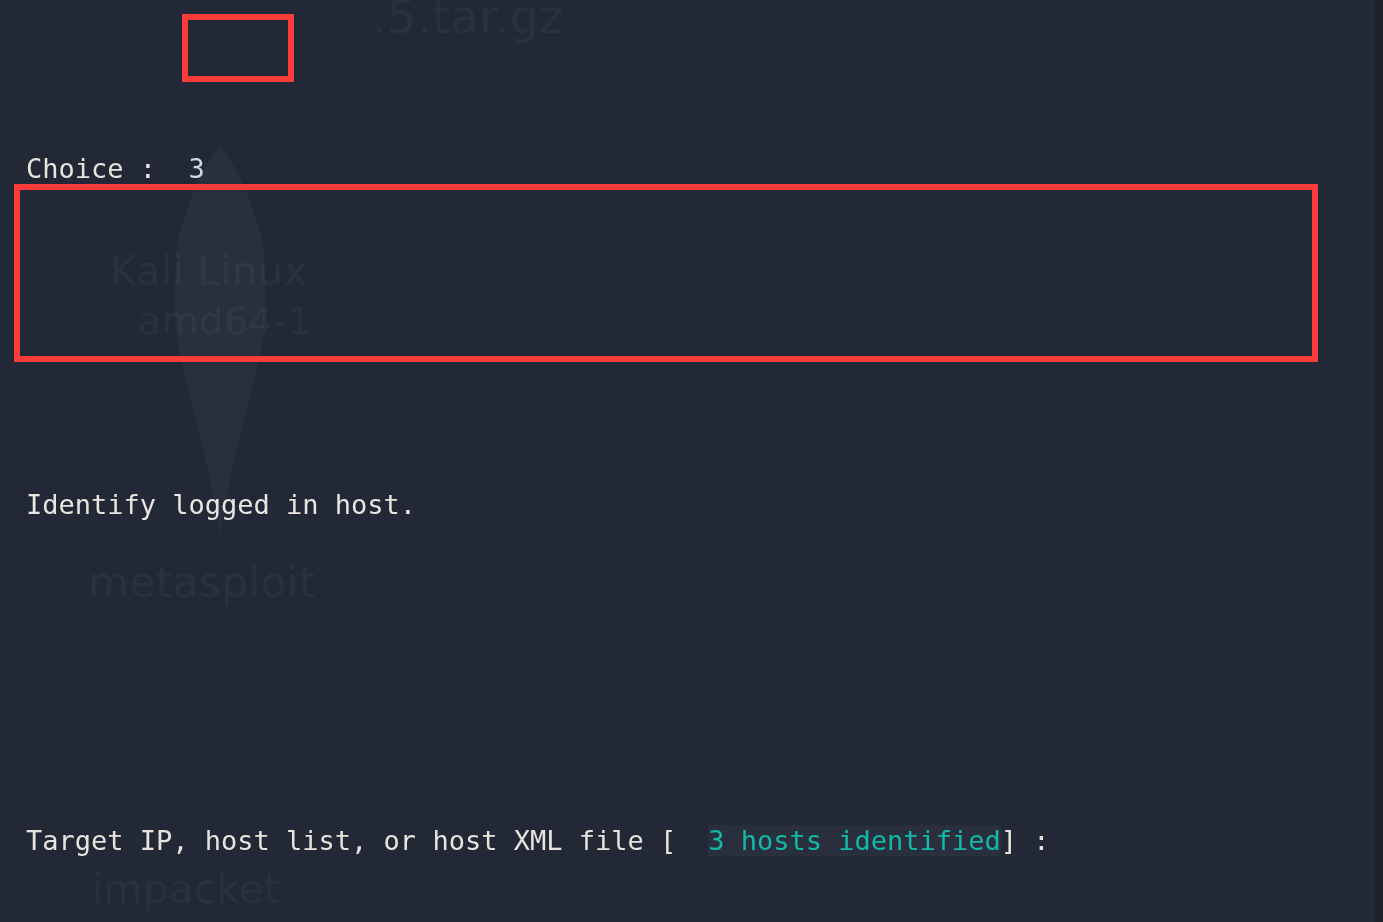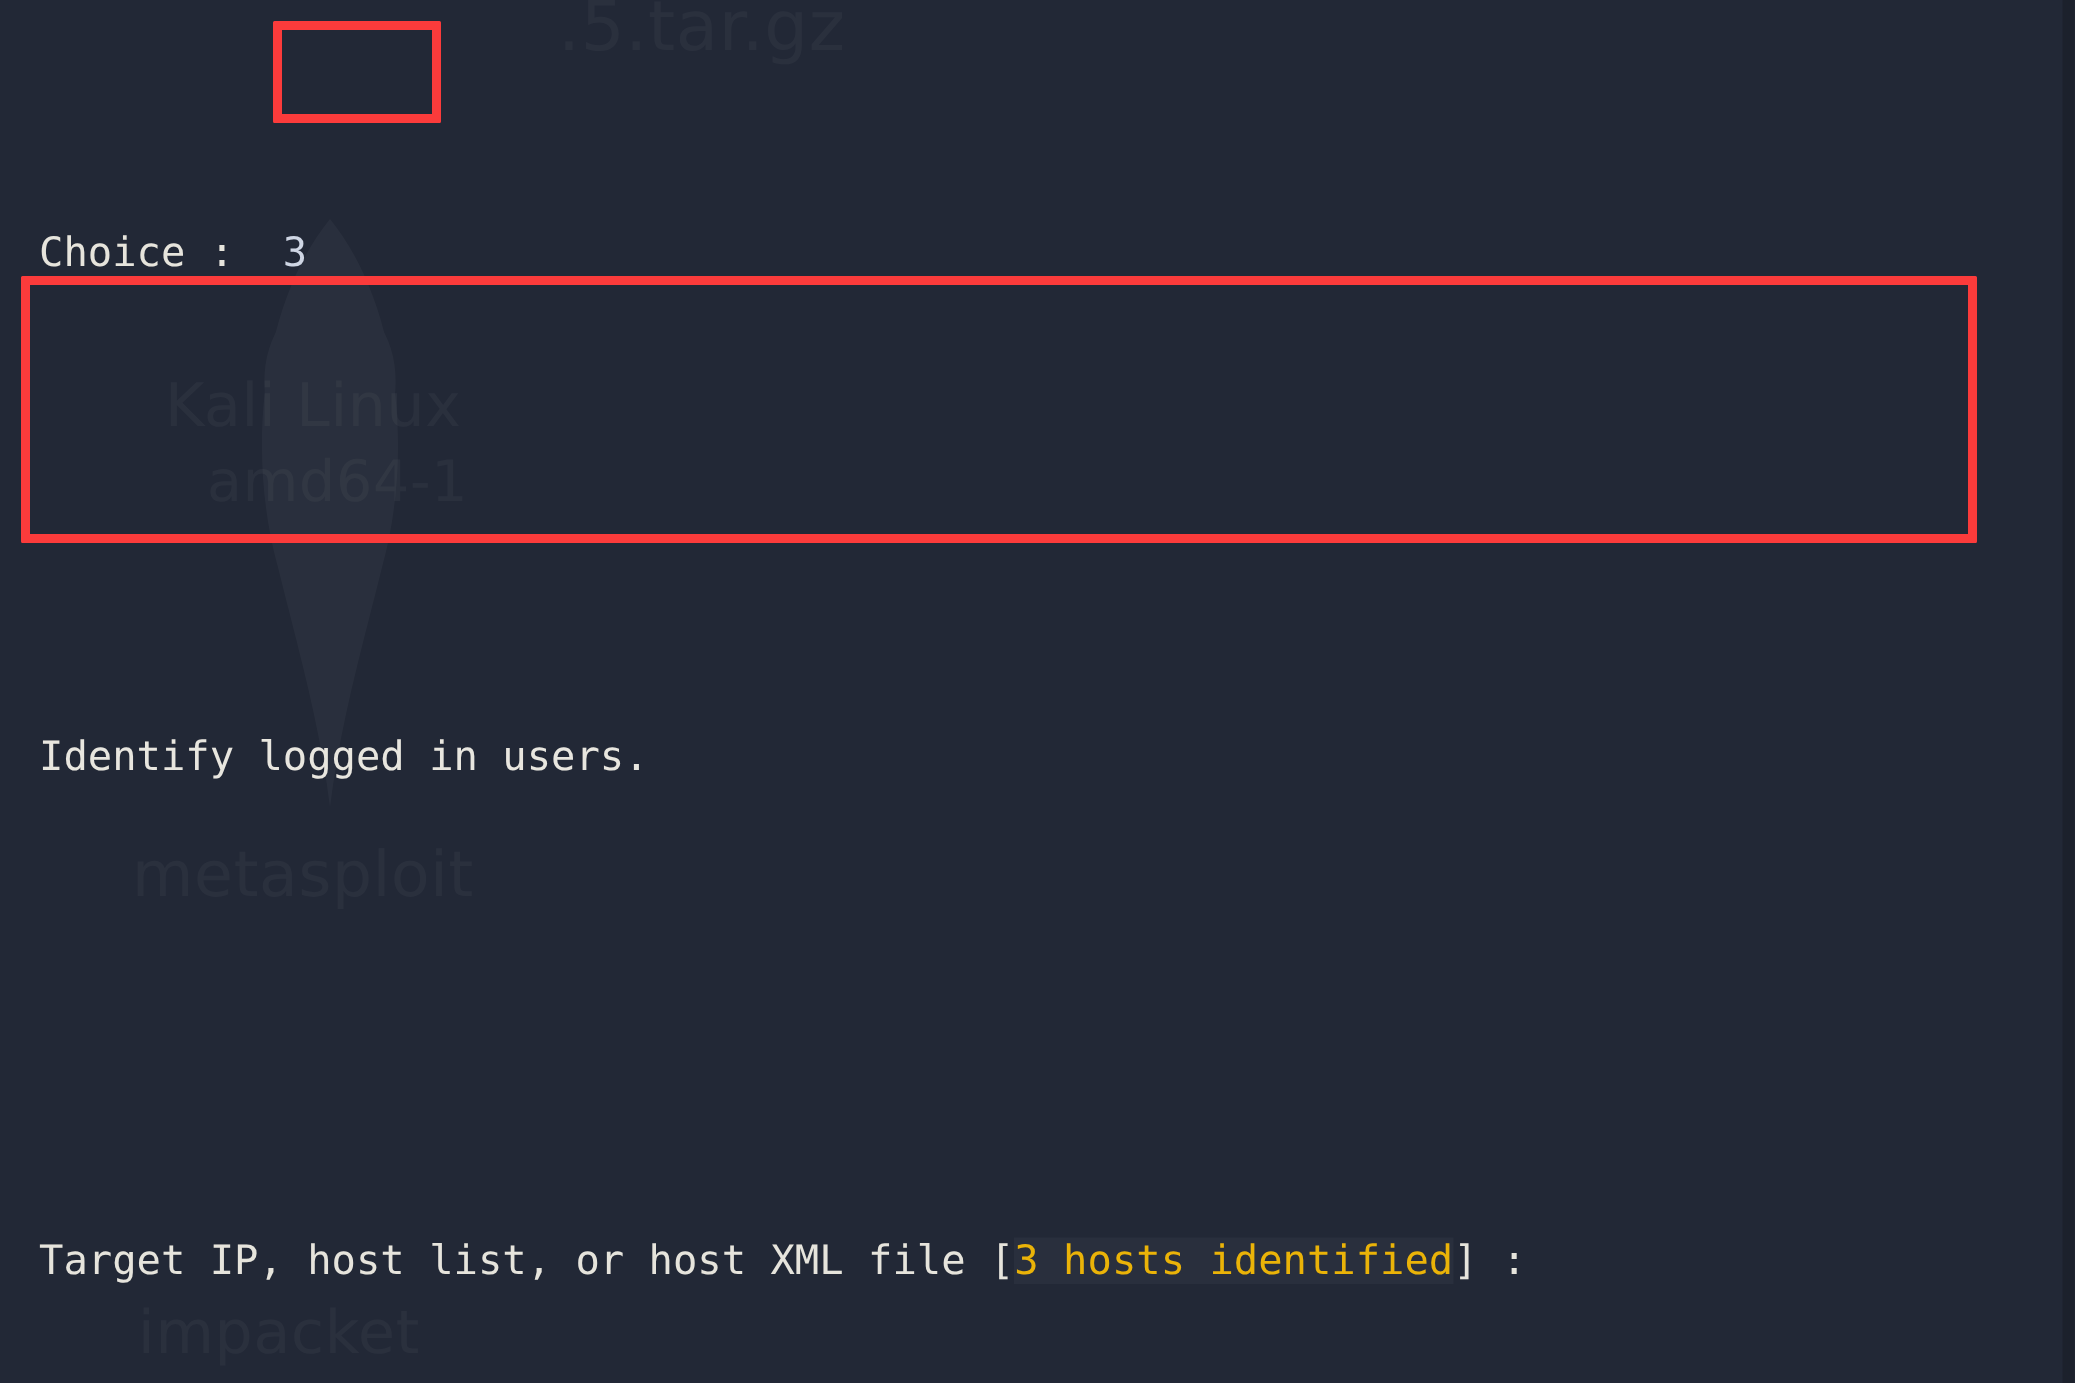--- a/index.html
+++ b/index.html
@@ -63,21 +63,21 @@
     width: 100%; height: 100%;
     padding: 22px 0 0 26px;
     box-sizing: border-box;
     white-space: pre;
   }
 
   .line { height: 42px; white-space: pre; }
   .blank { height: 42px; }
 
   .c-text   { color: #e6e4dc; }
-  .c-blue-l { color: #eab308; }
+  .c-blue-l { color: #14b8a6; margin-left: 32px; }
   .c-input  { color: #cfd6e4; }
 
   
   .defval { background: rgba(255,255,255,0.035); }
 
   
   .annot {
     position: absolute;
     border: 6px solid #fb3b3b;
     box-sizing: border-box;
@@ -105,21 +105,21 @@
   </div>
 
   <div class="edge-strip"></div>
 
   <div class="term">
 
     <div class="line"><span class="c-text">Choice :</span><span class="c-input">  <span>3</span></span></div>
 
     <div class="blank"></div>
 
-    <div class="line">Identify logged in users.</div>
+    <div class="line">Identify logged in host.</div>
 
     <div class="blank"></div>
 
     <div class="line"><span class="c-text">Target IP, host list, or host XML file </span><span class="c-text">[</span><span class="c-blue-l defval">3 hosts identified</span><span class="c-text">]</span><span class="c-text"> :</span></div>
 
     
 
     
 
     

